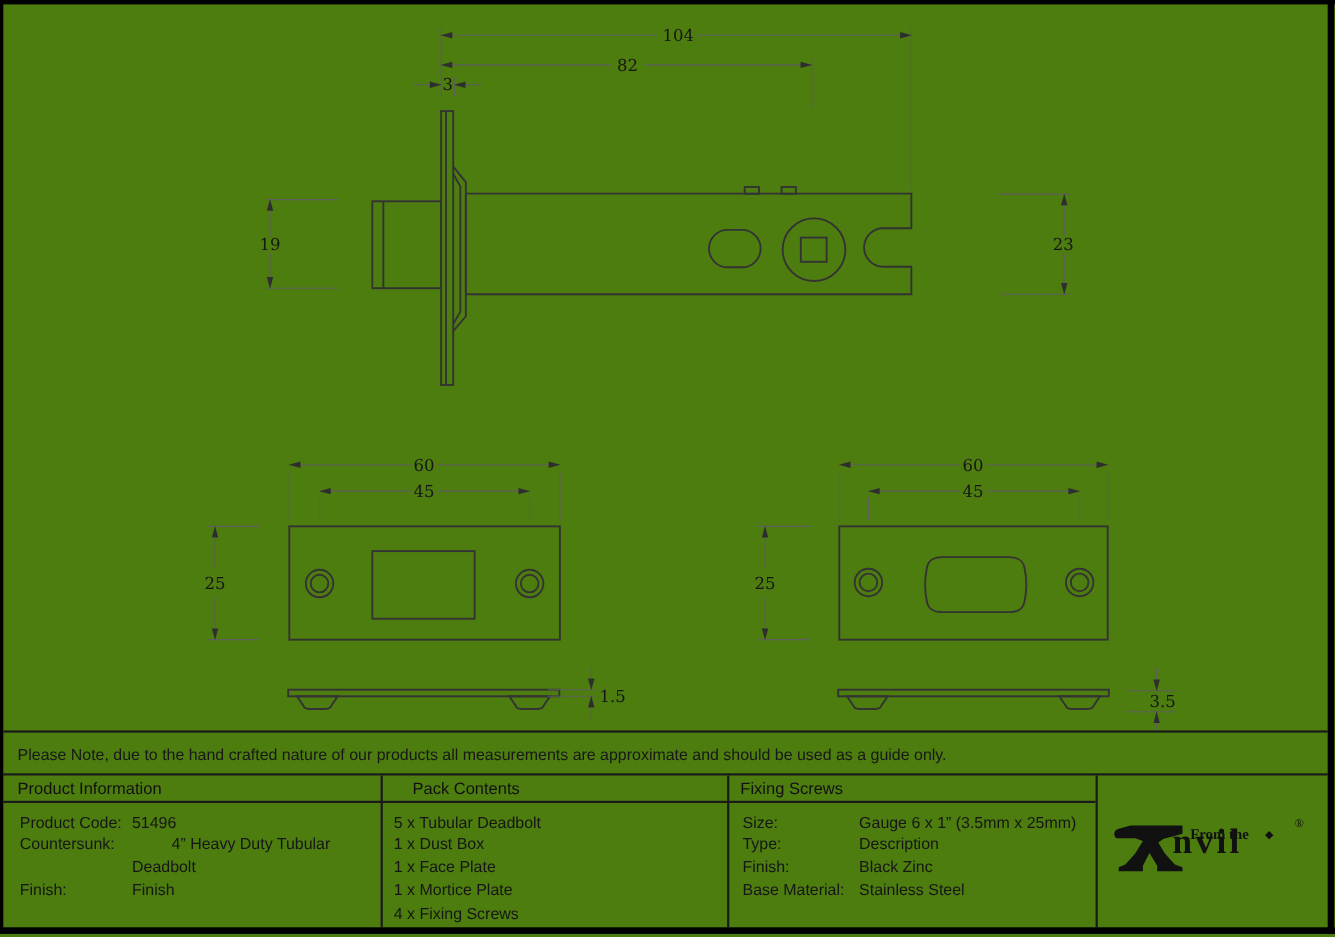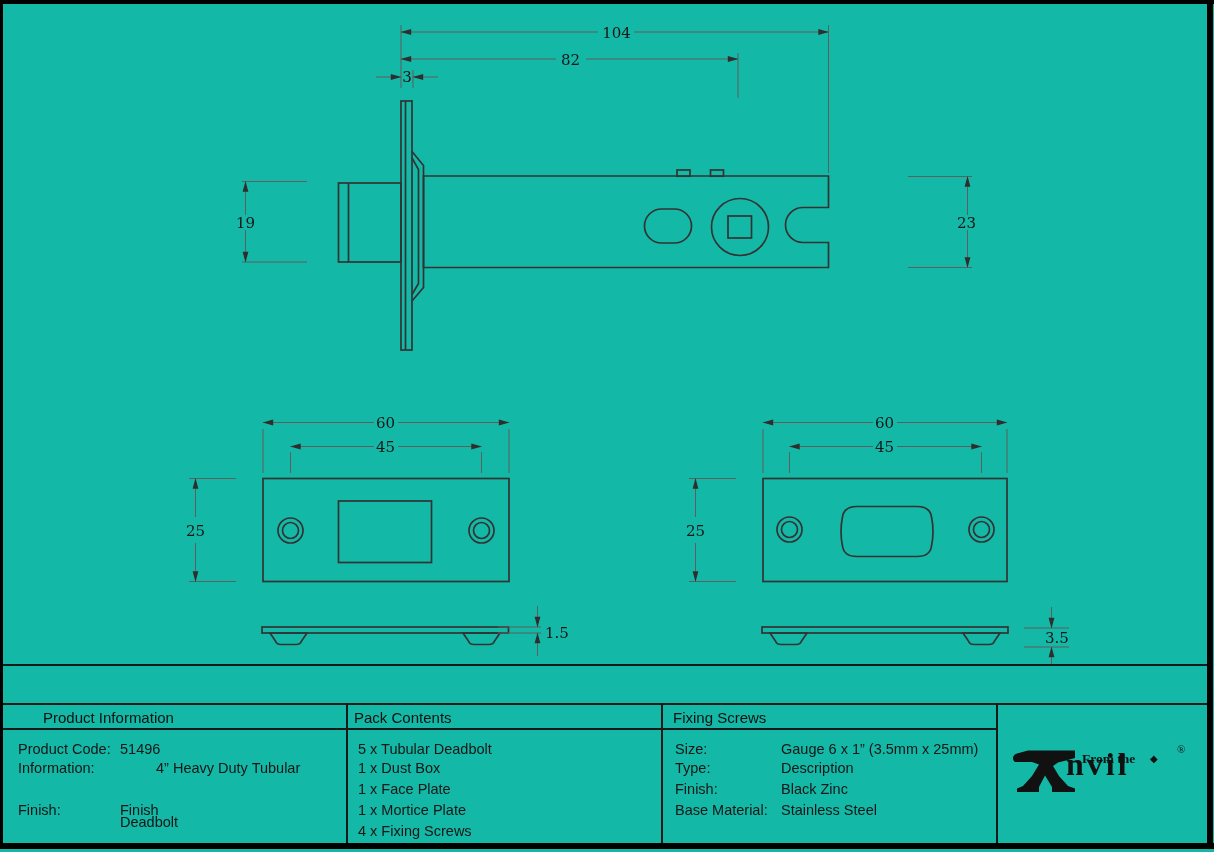--- a/index.html
+++ b/index.html
@@ -1,16 +1,16 @@
 <!DOCTYPE html>
 <html><head>
 <meta charset="utf-8">
 <style>
   html,body{margin:0;padding:0;background:#888;}
-  .page{position:relative;width:1214px;height:852px;background:#14b8a6;overflow:hidden;
+  .page{position:relative;width:1214px;height:852px;background:#4d7c0f;overflow:hidden;
         font-family:"Liberation Sans",sans-serif;color:#151515;}
   .abs{position:absolute;}
   .frame{background:#000;}
   .hline{position:absolute;background:#1a1a1a;}
   .vline{position:absolute;background:#1a1a1a;}
   .note-text{font-size:14.5px;color:#181818;white-space:nowrap;}
   .hdr{font-size:15px;color:#111;white-space:nowrap;}
   .cell{font-size:14.5px;color:#161616;white-space:nowrap;line-height:20px;height:20px;}
   svg text{font-family:"DejaVu Serif","Liberation Serif",serif;font-size:15px;fill:#161616;}
   .logo-wordmark{position:absolute;font-family:"Liberation Serif",serif;font-weight:bold;
@@ -158,38 +158,39 @@
       <line x1="1051.5" y1="607" x2="1051.5" y2="628" marker-end="url(#arr)"></line>
       <line x1="1051.5" y1="668" x2="1051.5" y2="647" marker-end="url(#arr)"></line>
     </g>
     <text x="884.5" y="428" text-anchor="middle">60</text>
     <text x="884.5" y="452" text-anchor="middle">45</text>
     <text x="695.5" y="535.5" text-anchor="middle">25</text>
     <text x="1057" y="643" text-anchor="middle">3.5</text>
   </svg>
 
   <div class="hline" style="left:3px;top:664px;width:1204px;height:2px;"></div>
+  <div class="abs note-text" style="left:16px;top:676px;height:22px;line-height:22px;">Please Note, due to the hand crafted nature of our products all measurements are approximate and should be used as a guide only.</div>
   <div class="hline" style="left:3px;top:703px;width:1204px;height:2px;"></div>
 
   <div>
 
     <div class="vline" style="left:346px;top:705px;width:2px;height:138px;"></div>
     <div class="vline" style="left:661px;top:705px;width:2px;height:138px;"></div>
     <div class="vline" style="left:996px;top:705px;width:2px;height:138px;"></div>
 
-    <div class="abs hdr" style="left:16px;top:708px;height:20px;line-height:20px;margin-left:27px;">Product Information</div>
-    <div class="abs hdr" style="left:354px;top:708px;height:20px;line-height:20px;">Pack Contents</div>
+    <div class="abs hdr" style="left:16px;top:708px;height:20px;line-height:20px;">Product Information</div>
+    <div class="abs hdr" style="left:375px;top:708px;height:20px;line-height:20px;">Pack Contents</div>
     <div class="abs hdr" style="left:673px;top:708px;height:20px;line-height:20px;">Fixing Screws</div>
     <div class="hline" style="left:3px;top:728px;width:993px;height:2px;"></div>
 
     <div class="abs cell" style="left:18px;top:739px;">Product Code:</div>
     <div class="abs cell" style="left:120px;top:739px;">51496</div>
-    <div class="abs cell" style="left:18px;top:758px;">Information:</div>
+    <div class="abs cell" style="left:18px;top:758px;">Countersunk:</div>
     <div class="abs cell" style="left:120px;top:758px;margin-left:36px;">4” Heavy Duty Tubular</div>
-    <div class="abs cell" style="left:120px;top:779px;margin-top:33px;">Deadbolt</div>
+    <div class="abs cell" style="left:120px;top:779px;">Deadbolt</div>
     <div class="abs cell" style="left:18px;top:800px;">Finish:</div>
     <div class="abs cell" style="left:120px;top:800px;">Finish</div>
 
     <div class="abs cell" style="left:358px;top:739px;">5 x Tubular Deadbolt</div>
     <div class="abs cell" style="left:358px;top:758px;">1 x Dust Box</div>
     <div class="abs cell" style="left:358px;top:779px;">1 x Face Plate</div>
     <div class="abs cell" style="left:358px;top:800px;">1 x Mortice Plate</div>
     <div class="abs cell" style="left:358px;top:821px;">4 x Fixing Screws</div>
 
     <div class="abs cell" style="left:675px;top:739px;">Size:</div>

